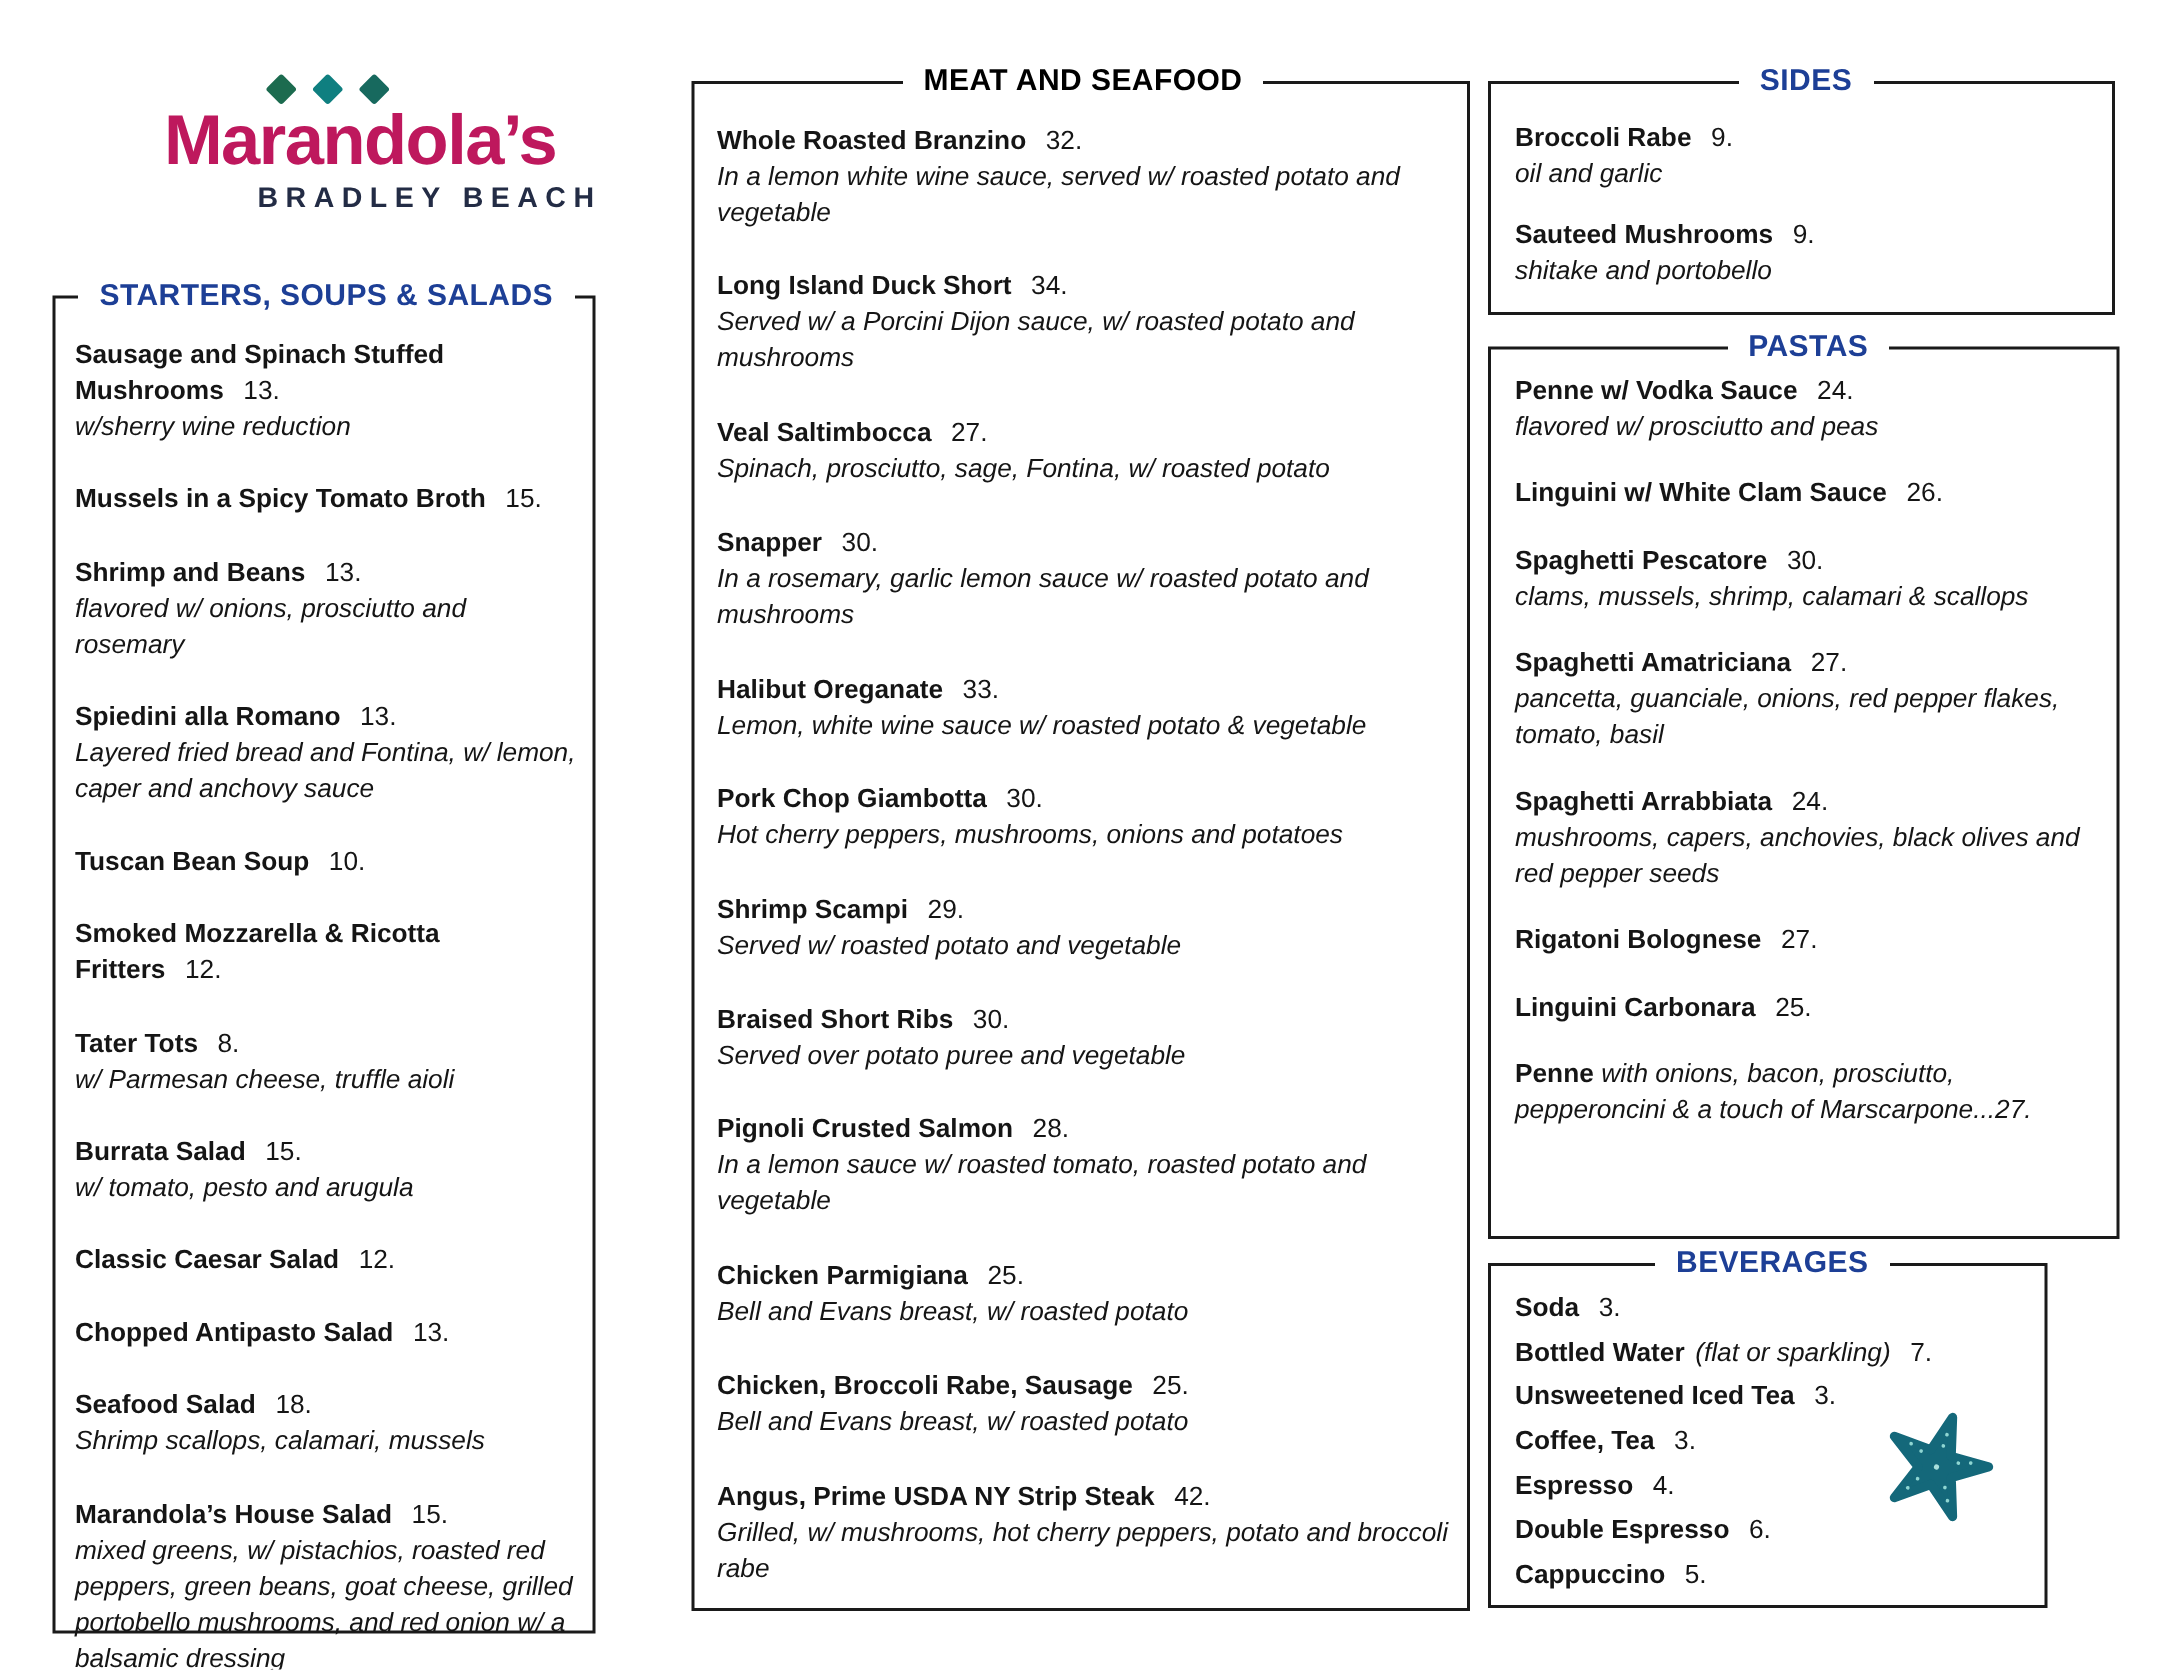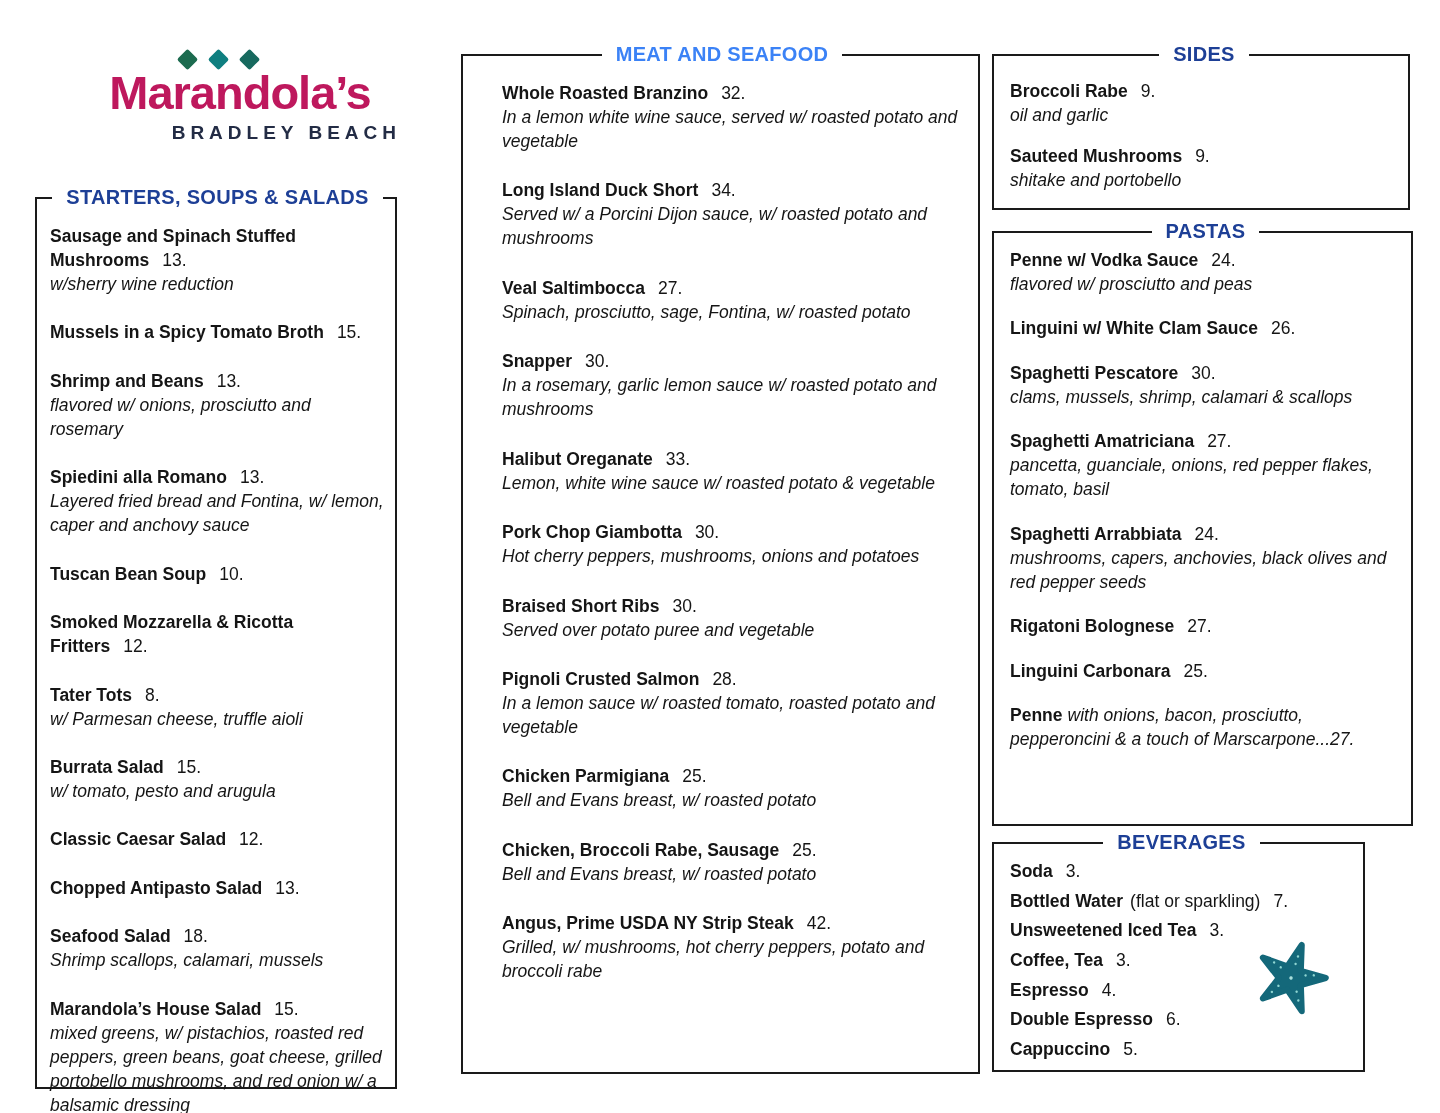--- a/index.html
+++ b/index.html
@@ -21,26 +21,26 @@
   .box-starters{left:35px;top:186px;width:362px;height:903px;padding:16px 10px 8px 13px;}
   .box-meat{left:461px;top:43px;width:519px;height:1031px;padding:16px 12px 8px 15px;}
   .box-sides{left:992px;top:43px;width:418px;height:167px;padding:14px 10px 6px 16px;}
   .box-pastas{left:992px;top:220px;width:421px;height:606px;padding:6px 10px 4px 16px;}
   .box-bev{left:992px;top:831px;width:373px;height:241px;padding:4px 10px 4px 16px;position:absolute;}
 
   
   .menu-item{font-size:17.5px;line-height:1.37;}
   .item-name{font-weight:700;}
   .item-price{font-weight:400;margin-left:13px;}
-  .item-note{font-weight:400;margin-left:7px;}
+  .item-note{font-style:italic;font-weight:400;margin-left:7px;}
   .item-desc{font-style:italic;font-weight:400;}
   .item-desc-inline{font-style:italic;font-weight:400;margin-left:5px;}
 
   .box-starters .menu-item{margin-bottom:24.5px;}
-  .box-meat .menu-item{margin-bottom:25.5px;margin-left:24px;}
+  .box-meat .menu-item{margin-bottom:25.5px;}
   .box-sides .menu-item{margin-bottom:17px;}
   .box-pastas .menu-item{margin-bottom:20.5px;}
   .box-bev .menu-item{margin-bottom:2.5px;line-height:1.55;}
 
   
   .starfish{position:absolute;right:26px;bottom:52px;width:92px;height:80px;}
 </style>
 </head>
 <body>
 
@@ -99,21 +99,21 @@
           <div class="item-desc">Shrimp scallops, calamari, mussels</div>
         </div>
         <div class="menu-item">
           <div class="item-head"><span class="item-name">Marandola’s House Salad</span><span class="item-price">15.</span></div>
           <div class="item-desc">mixed greens, w/ pistachios, roasted red peppers, green beans, goat cheese, grilled portobello mushrooms, and red onion w/ a balsamic dressing</div>
         </div>
       </div>
   </fieldset>
 
   <fieldset class="menu-box box-meat" style="border-color: rgb(26, 26, 26);">
-    <legend class="section-title" style="color: #3b82f6;">MEAT AND SEAFOOD</legend>
+    <legend class="section-title" style="color: #000000;">MEAT AND SEAFOOD</legend>
     <div class="items">
         <div class="menu-item">
           <div class="item-head"><span class="item-name">Whole Roasted Branzino</span><span class="item-price">32.</span></div>
           <div class="item-desc">In a lemon white wine sauce, served w/ roasted potato and vegetable</div>
         </div>
         <div class="menu-item">
           <div class="item-head"><span class="item-name">Long Island Duck Short</span><span class="item-price">34.</span></div>
           <div class="item-desc">Served w/ a Porcini Dijon sauce, w/ roasted potato and mushrooms</div>
         </div>
         <div class="menu-item">
@@ -124,20 +124,24 @@
           <div class="item-head"><span class="item-name">Snapper</span><span class="item-price">30.</span></div>
           <div class="item-desc">In a rosemary, garlic lemon sauce w/ roasted potato and mushrooms</div>
         </div>
         <div class="menu-item">
           <div class="item-head"><span class="item-name">Halibut Oreganate</span><span class="item-price">33.</span></div>
           <div class="item-desc">Lemon, white wine sauce w/ roasted potato &amp; vegetable</div>
         </div>
         <div class="menu-item">
           <div class="item-head"><span class="item-name">Pork Chop Giambotta</span><span class="item-price">30.</span></div>
           <div class="item-desc">Hot cherry peppers, mushrooms, onions and potatoes</div>
+        </div>
+        <div class="menu-item">
+          <div class="item-head"><span class="item-name">Shrimp Scampi</span><span class="item-price">29.</span></div>
+          <div class="item-desc">Served w/ roasted potato and vegetable</div>
         </div>
         <div class="menu-item">
           <div class="item-head"><span class="item-name">Braised Short Ribs</span><span class="item-price">30.</span></div>
           <div class="item-desc">Served over potato puree and vegetable</div>
         </div>
         <div class="menu-item">
           <div class="item-head"><span class="item-name">Pignoli Crusted Salmon</span><span class="item-price">28.</span></div>
           <div class="item-desc">In a lemon sauce w/ roasted tomato, roasted potato and vegetable</div>
         </div>
         <div class="menu-item">

